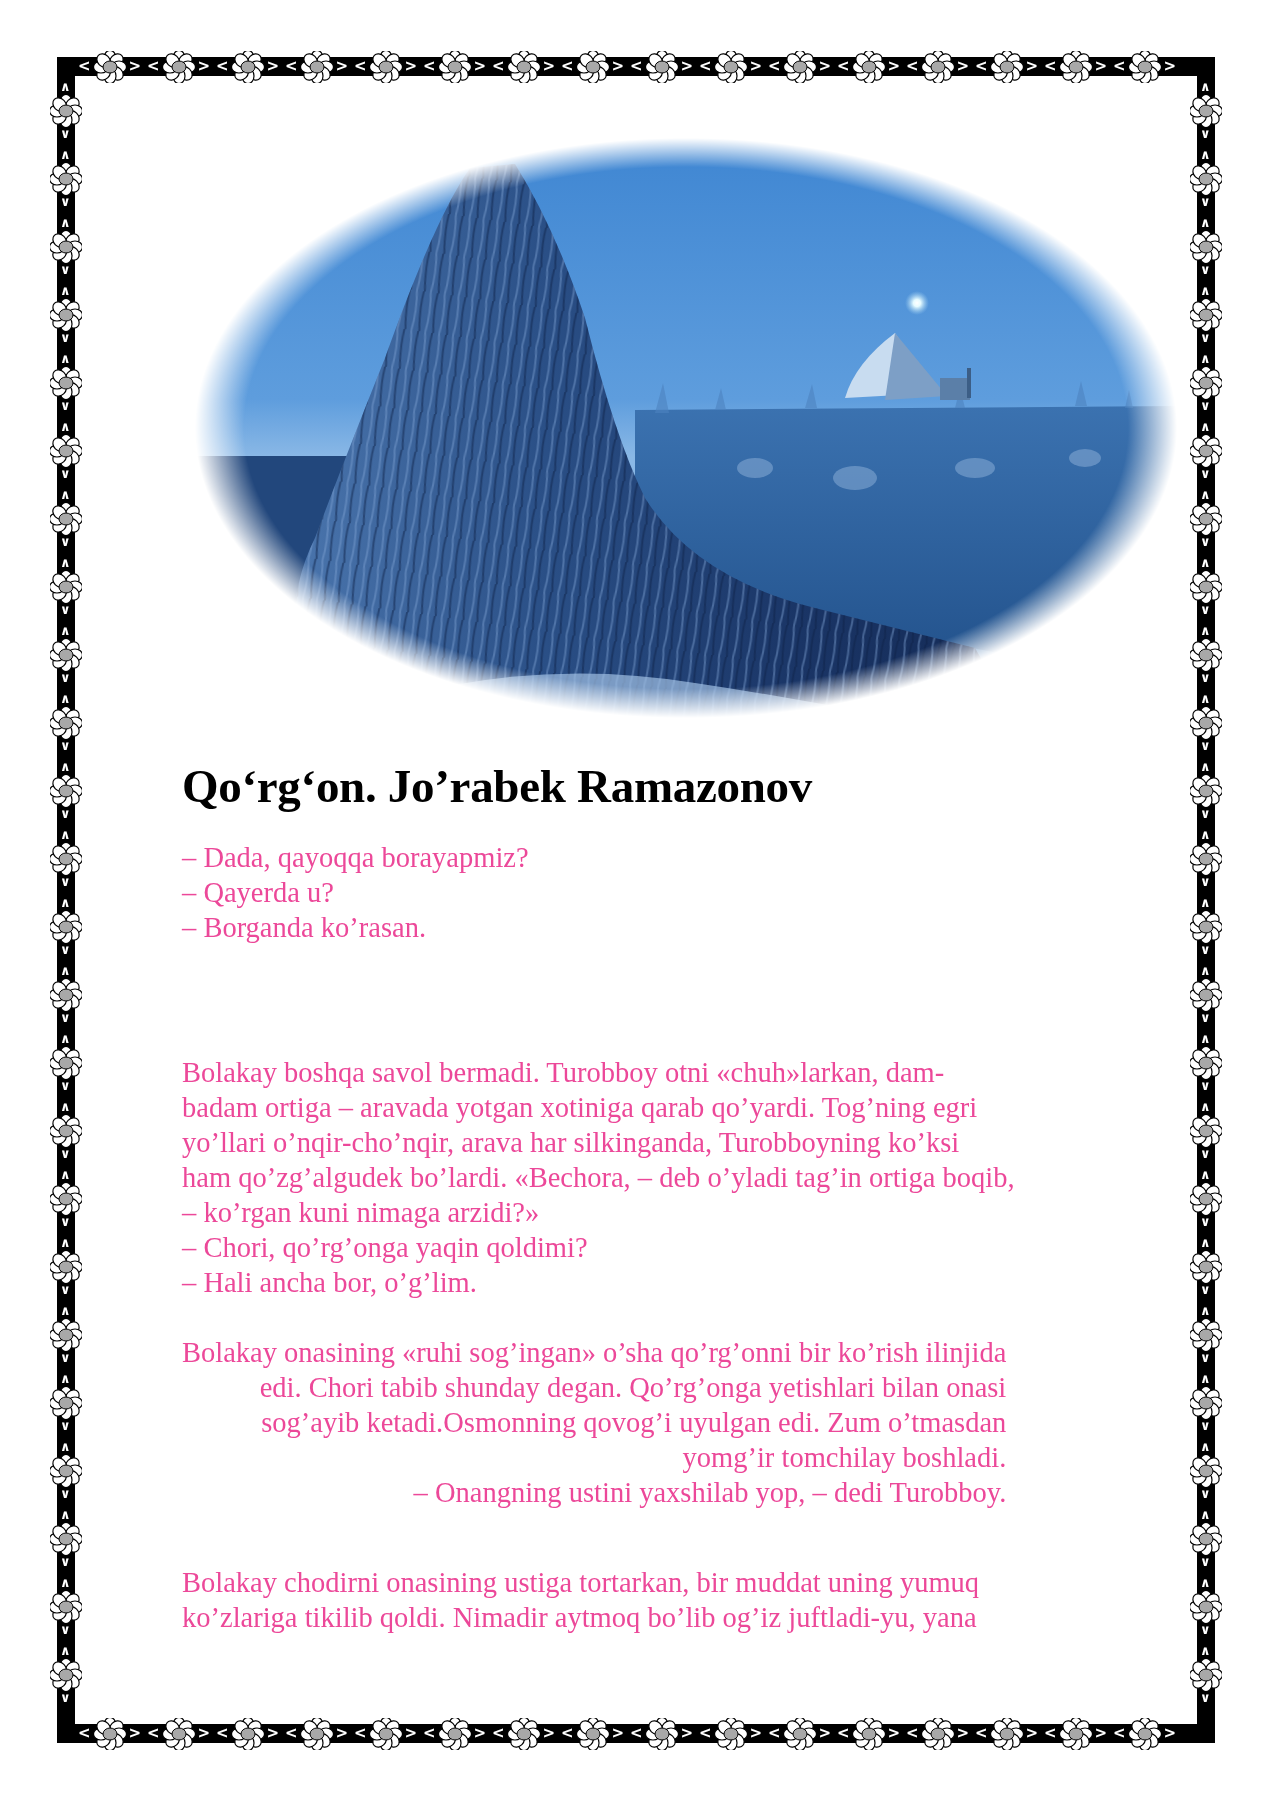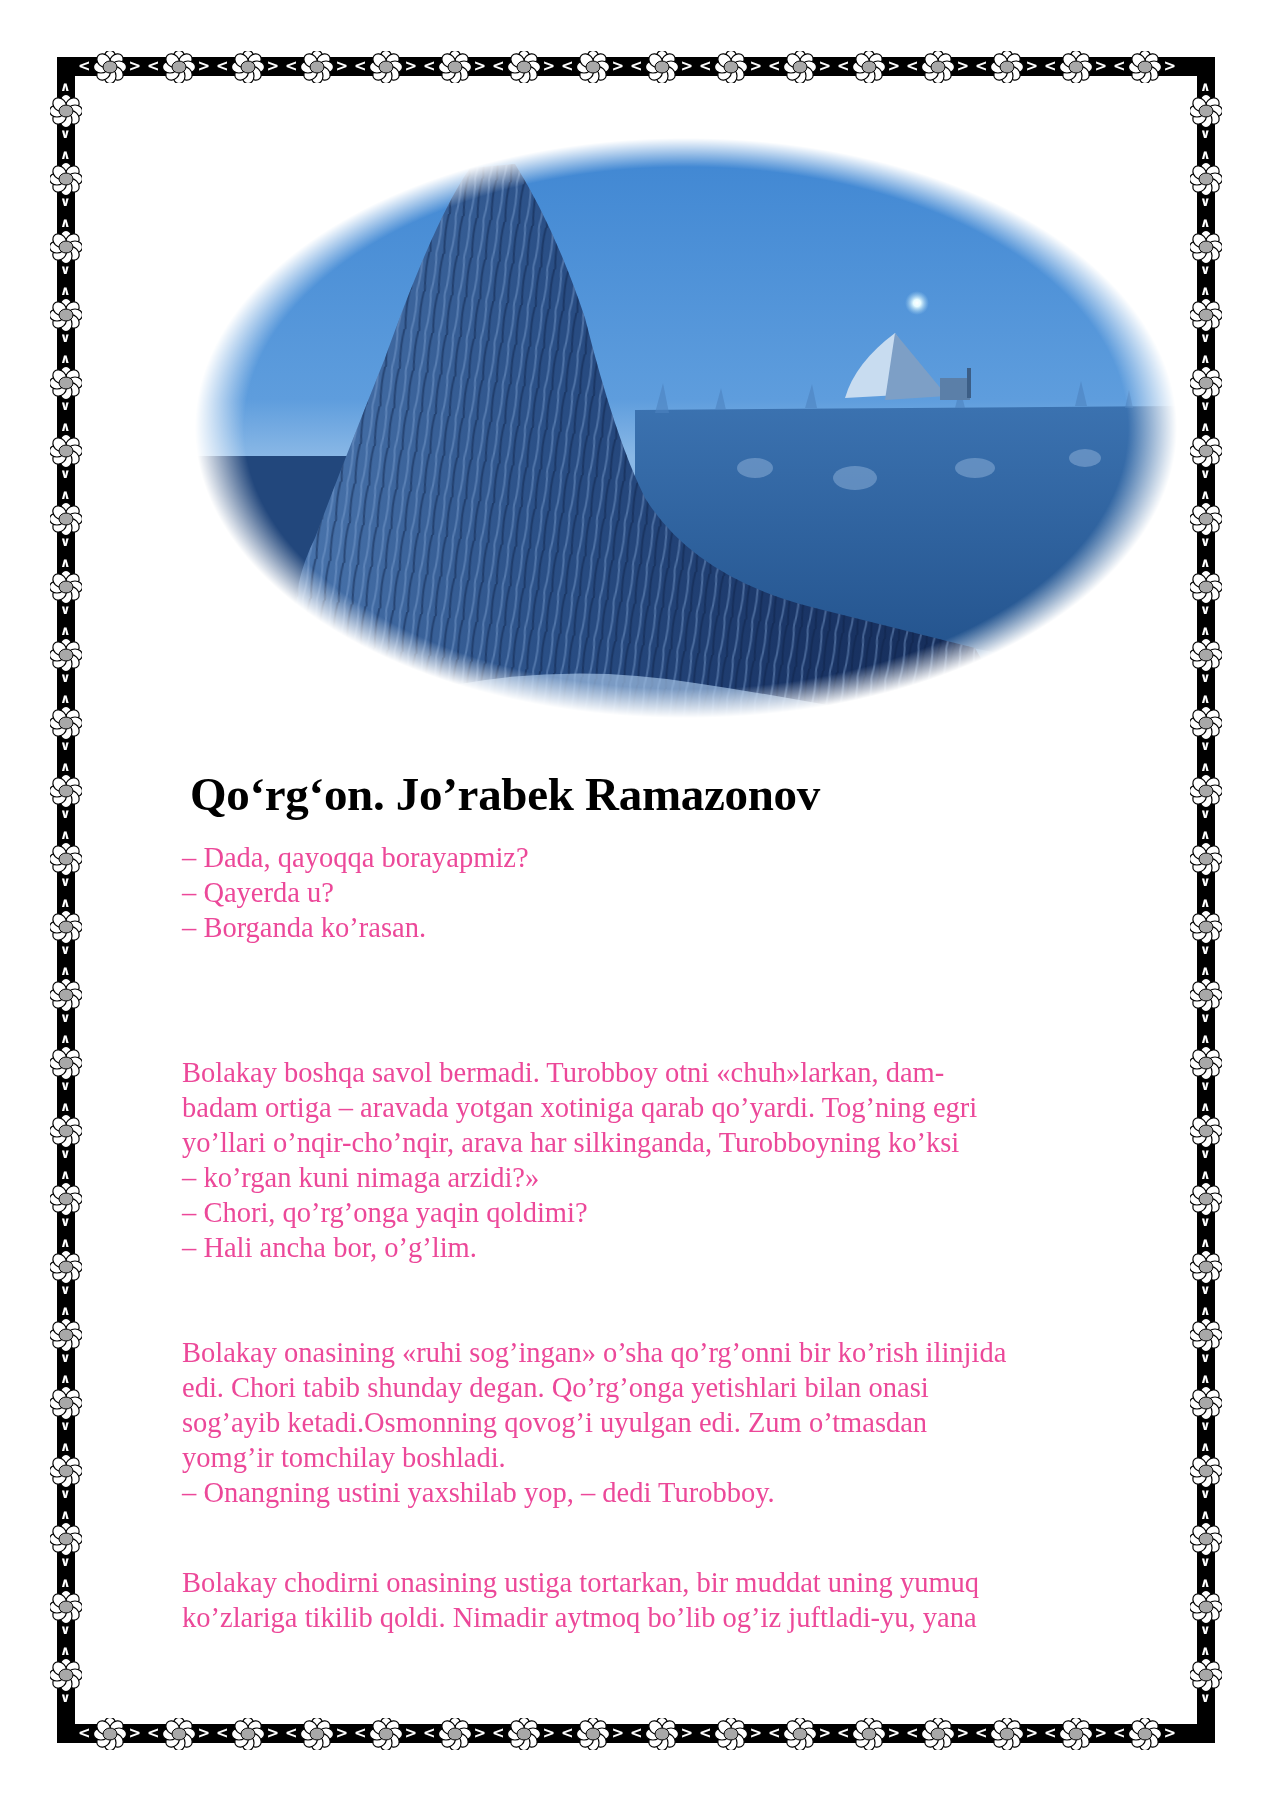--- a/index.html
+++ b/index.html
@@ -34,27 +34,27 @@
   .illustration {
     position:absolute; left:195px; top:138px; width:982px; height:580px;
     -webkit-mask-image: radial-gradient(ellipse 50% 50% at 50% 50%, #000 90%, transparent 100%);
             mask-image: radial-gradient(ellipse 50% 50% at 50% 50%, #000 90%, transparent 100%);
   }
   .illustration svg { width:100%; height:100%; display:block; }
   .title {
     position:absolute; left:182px; top:758px;
     font-family:"Liberation Serif", serif; font-weight:bold;
     font-size:47px; line-height:56px; color:#000; letter-spacing:-0.3px;
-    margin:8px; white-space:nowrap;text-align:center;
+    margin:0; white-space:nowrap;text-align:center;
   }
   .para { position:absolute; left:182px; font-family:"Liberation Serif", serif; font-size:28.5px; line-height:35px; color:#ec4899; }
   .para .line { white-space:nowrap; display:block; }
   .p1 { top:840px; }
   .p2 { top:1035px;margin-top:20px; }
-  .p3 { top:1335px; }
+  .p3 { top:1335px;text-align:right; }
   .p4 { top:1565px; }
 </style>
 </head>
 <body>
 
 <div>
   <div class="band top"></div>
   <div class="band bottom"></div>
   <div class="band left"></div>
   <div class="band right"></div>
@@ -1339,20 +1339,21 @@
 <div class="para p1">
   <span class="line">– Dada, qayoqqa borayapmiz?</span>
   <span class="line">– Qayerda u?</span>
   <span class="line">– Borganda ko’rasan.</span>
 </div>
 
 <div class="para p2">
   <span class="line">Bolakay boshqa savol bermadi. Turobboy otni «chuh»larkan, dam-</span>
   <span class="line">badam ortiga – aravada yotgan xotiniga qarab qo’yardi. Tog’ning egri</span>
   <span class="line">yo’llari o’nqir-cho’nqir, arava har silkinganda, Turobboyning ko’ksi</span>
+  <span class="line">ham qo’zg’algudek bo’lardi. «Bechora, – deb o’yladi tag’in ortiga boqib,</span>
   <span class="line">– ko’rgan kuni nimaga arzidi?»</span>
   <span class="line">– Chori, qo’rg’onga yaqin qoldimi?</span>
   <span class="line">– Hali ancha bor, o’g’lim.</span>
 </div>
 
 <div class="para p3">
   <span class="line">Bolakay onasining «ruhi sog’ingan» o’sha qo’rg’onni bir ko’rish ilinjida</span>
   <span class="line">edi. Chori tabib shunday degan. Qo’rg’onga yetishlari bilan onasi</span>
   <span class="line">sog’ayib ketadi.Osmonning qovog’i uyulgan edi. Zum o’tmasdan</span>
   <span class="line">yomg’ir tomchilay boshladi.</span>

